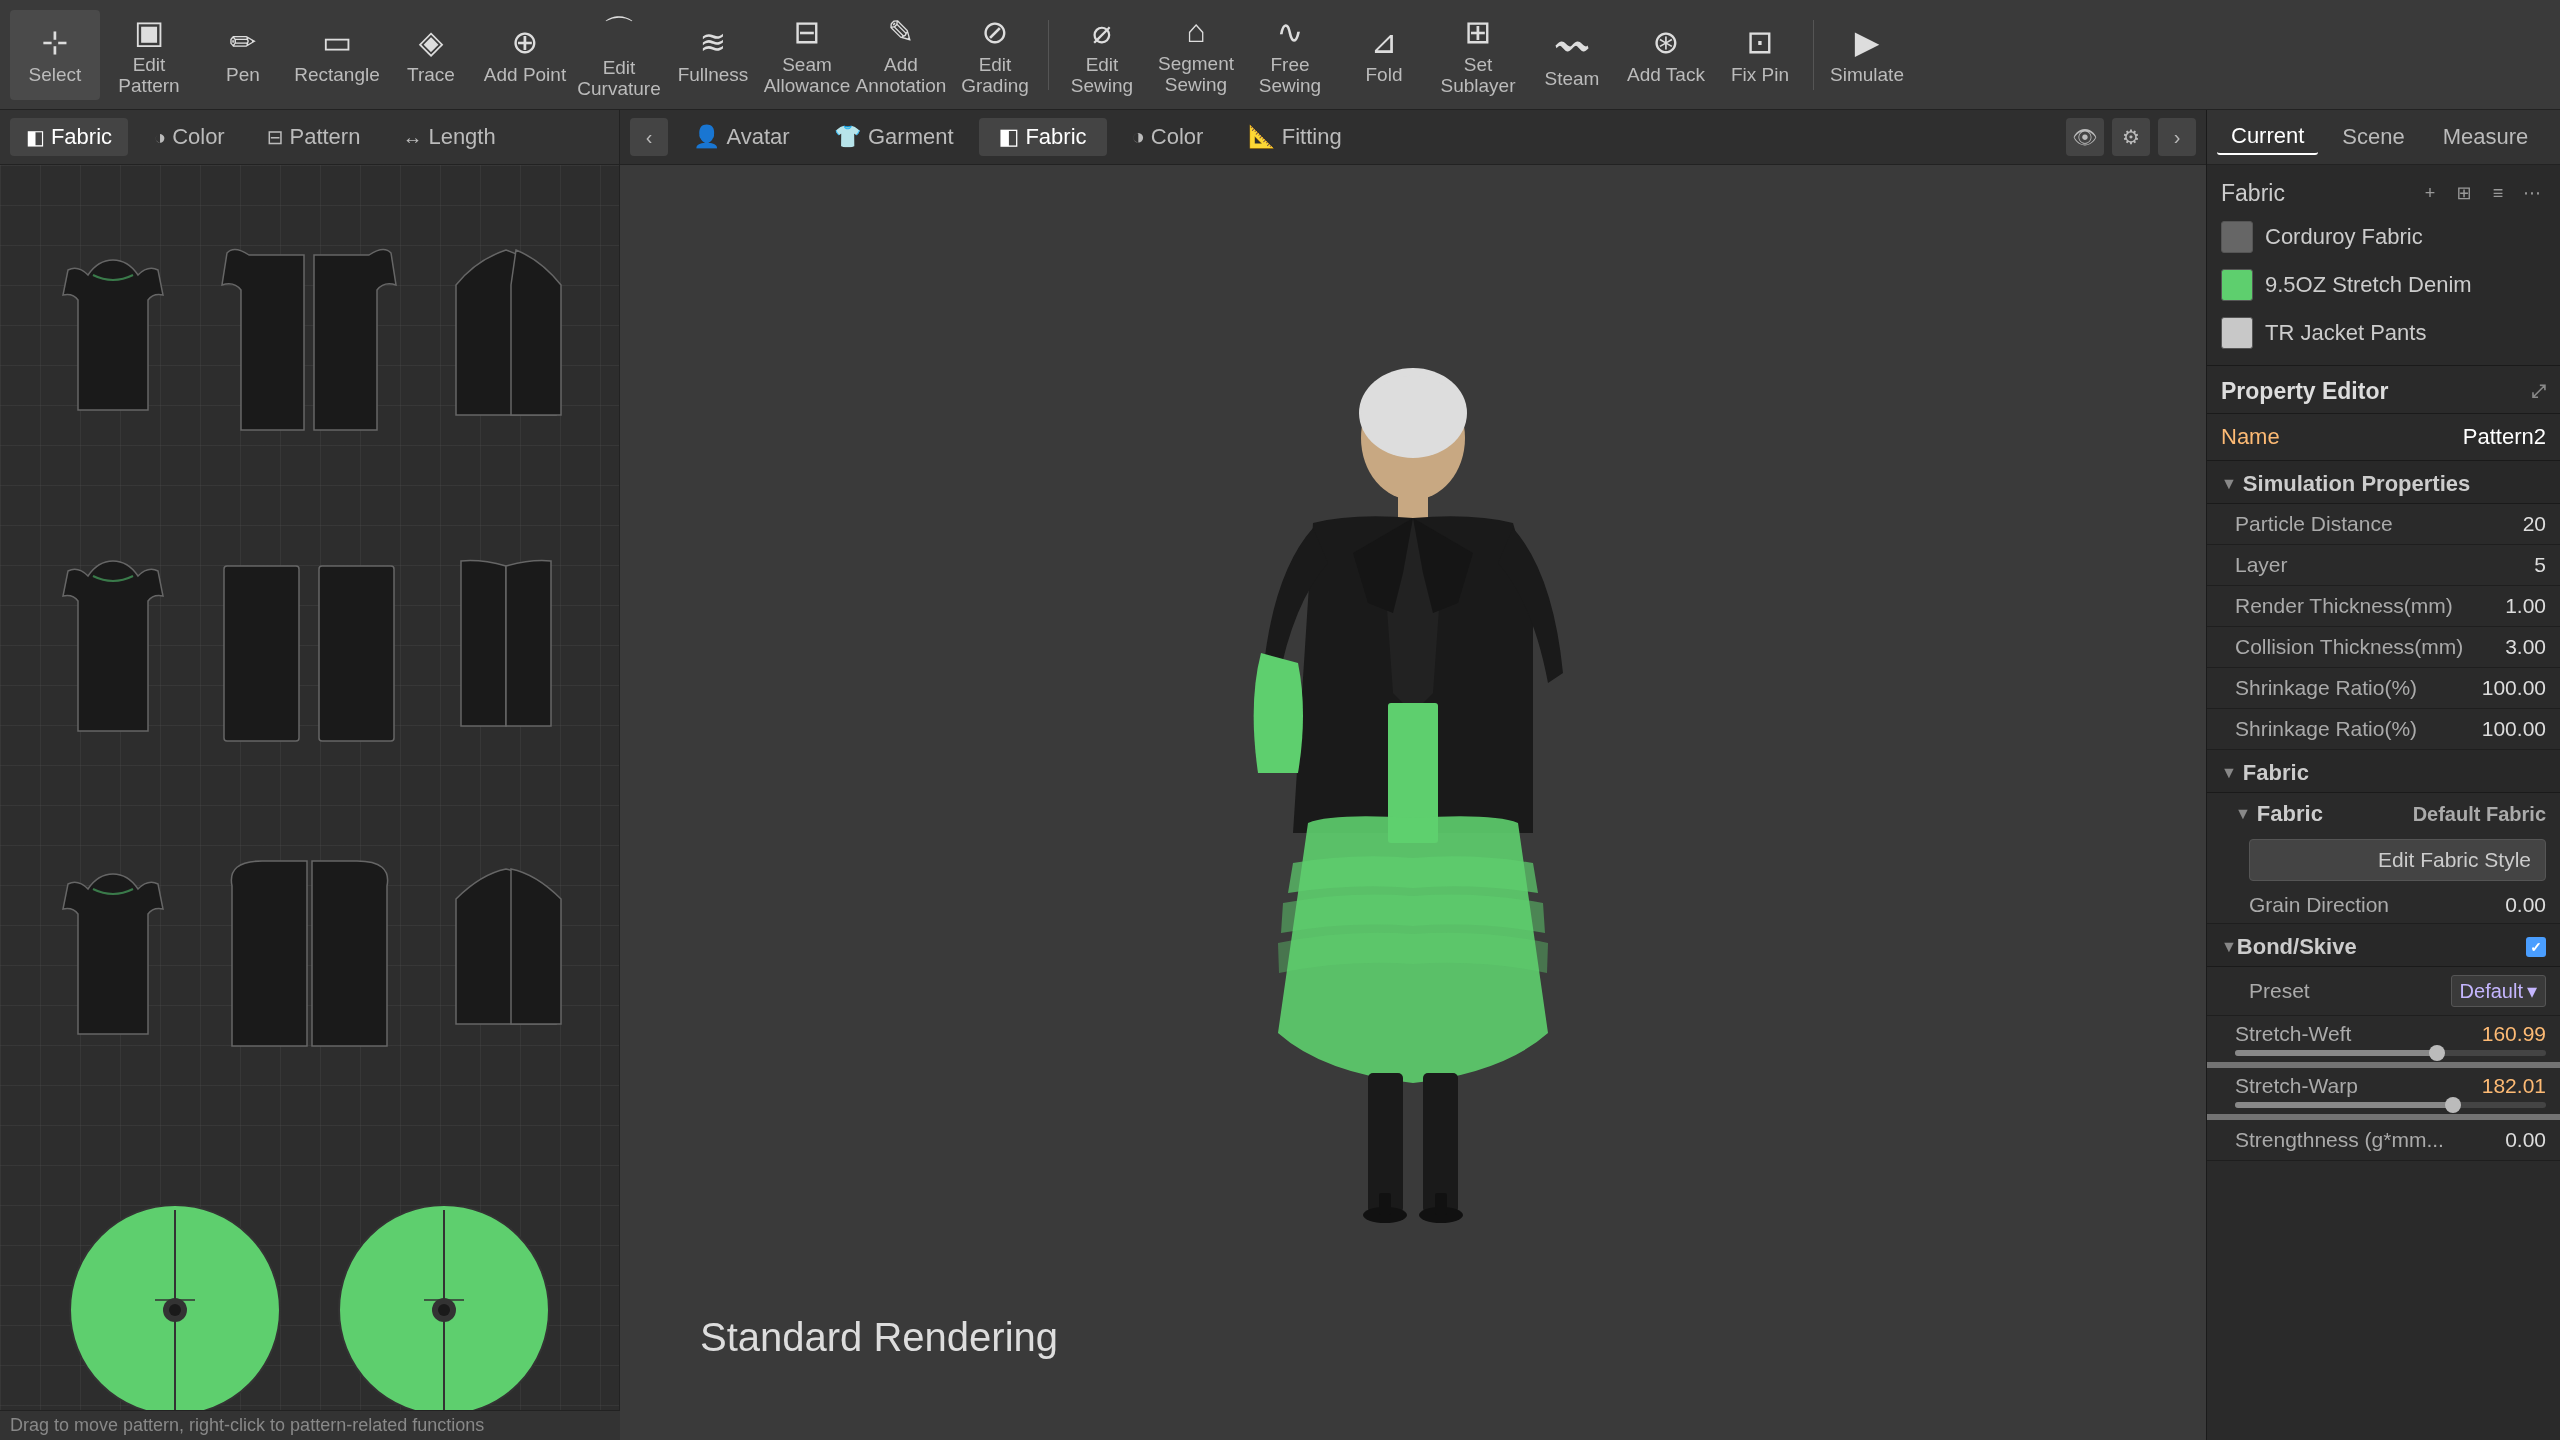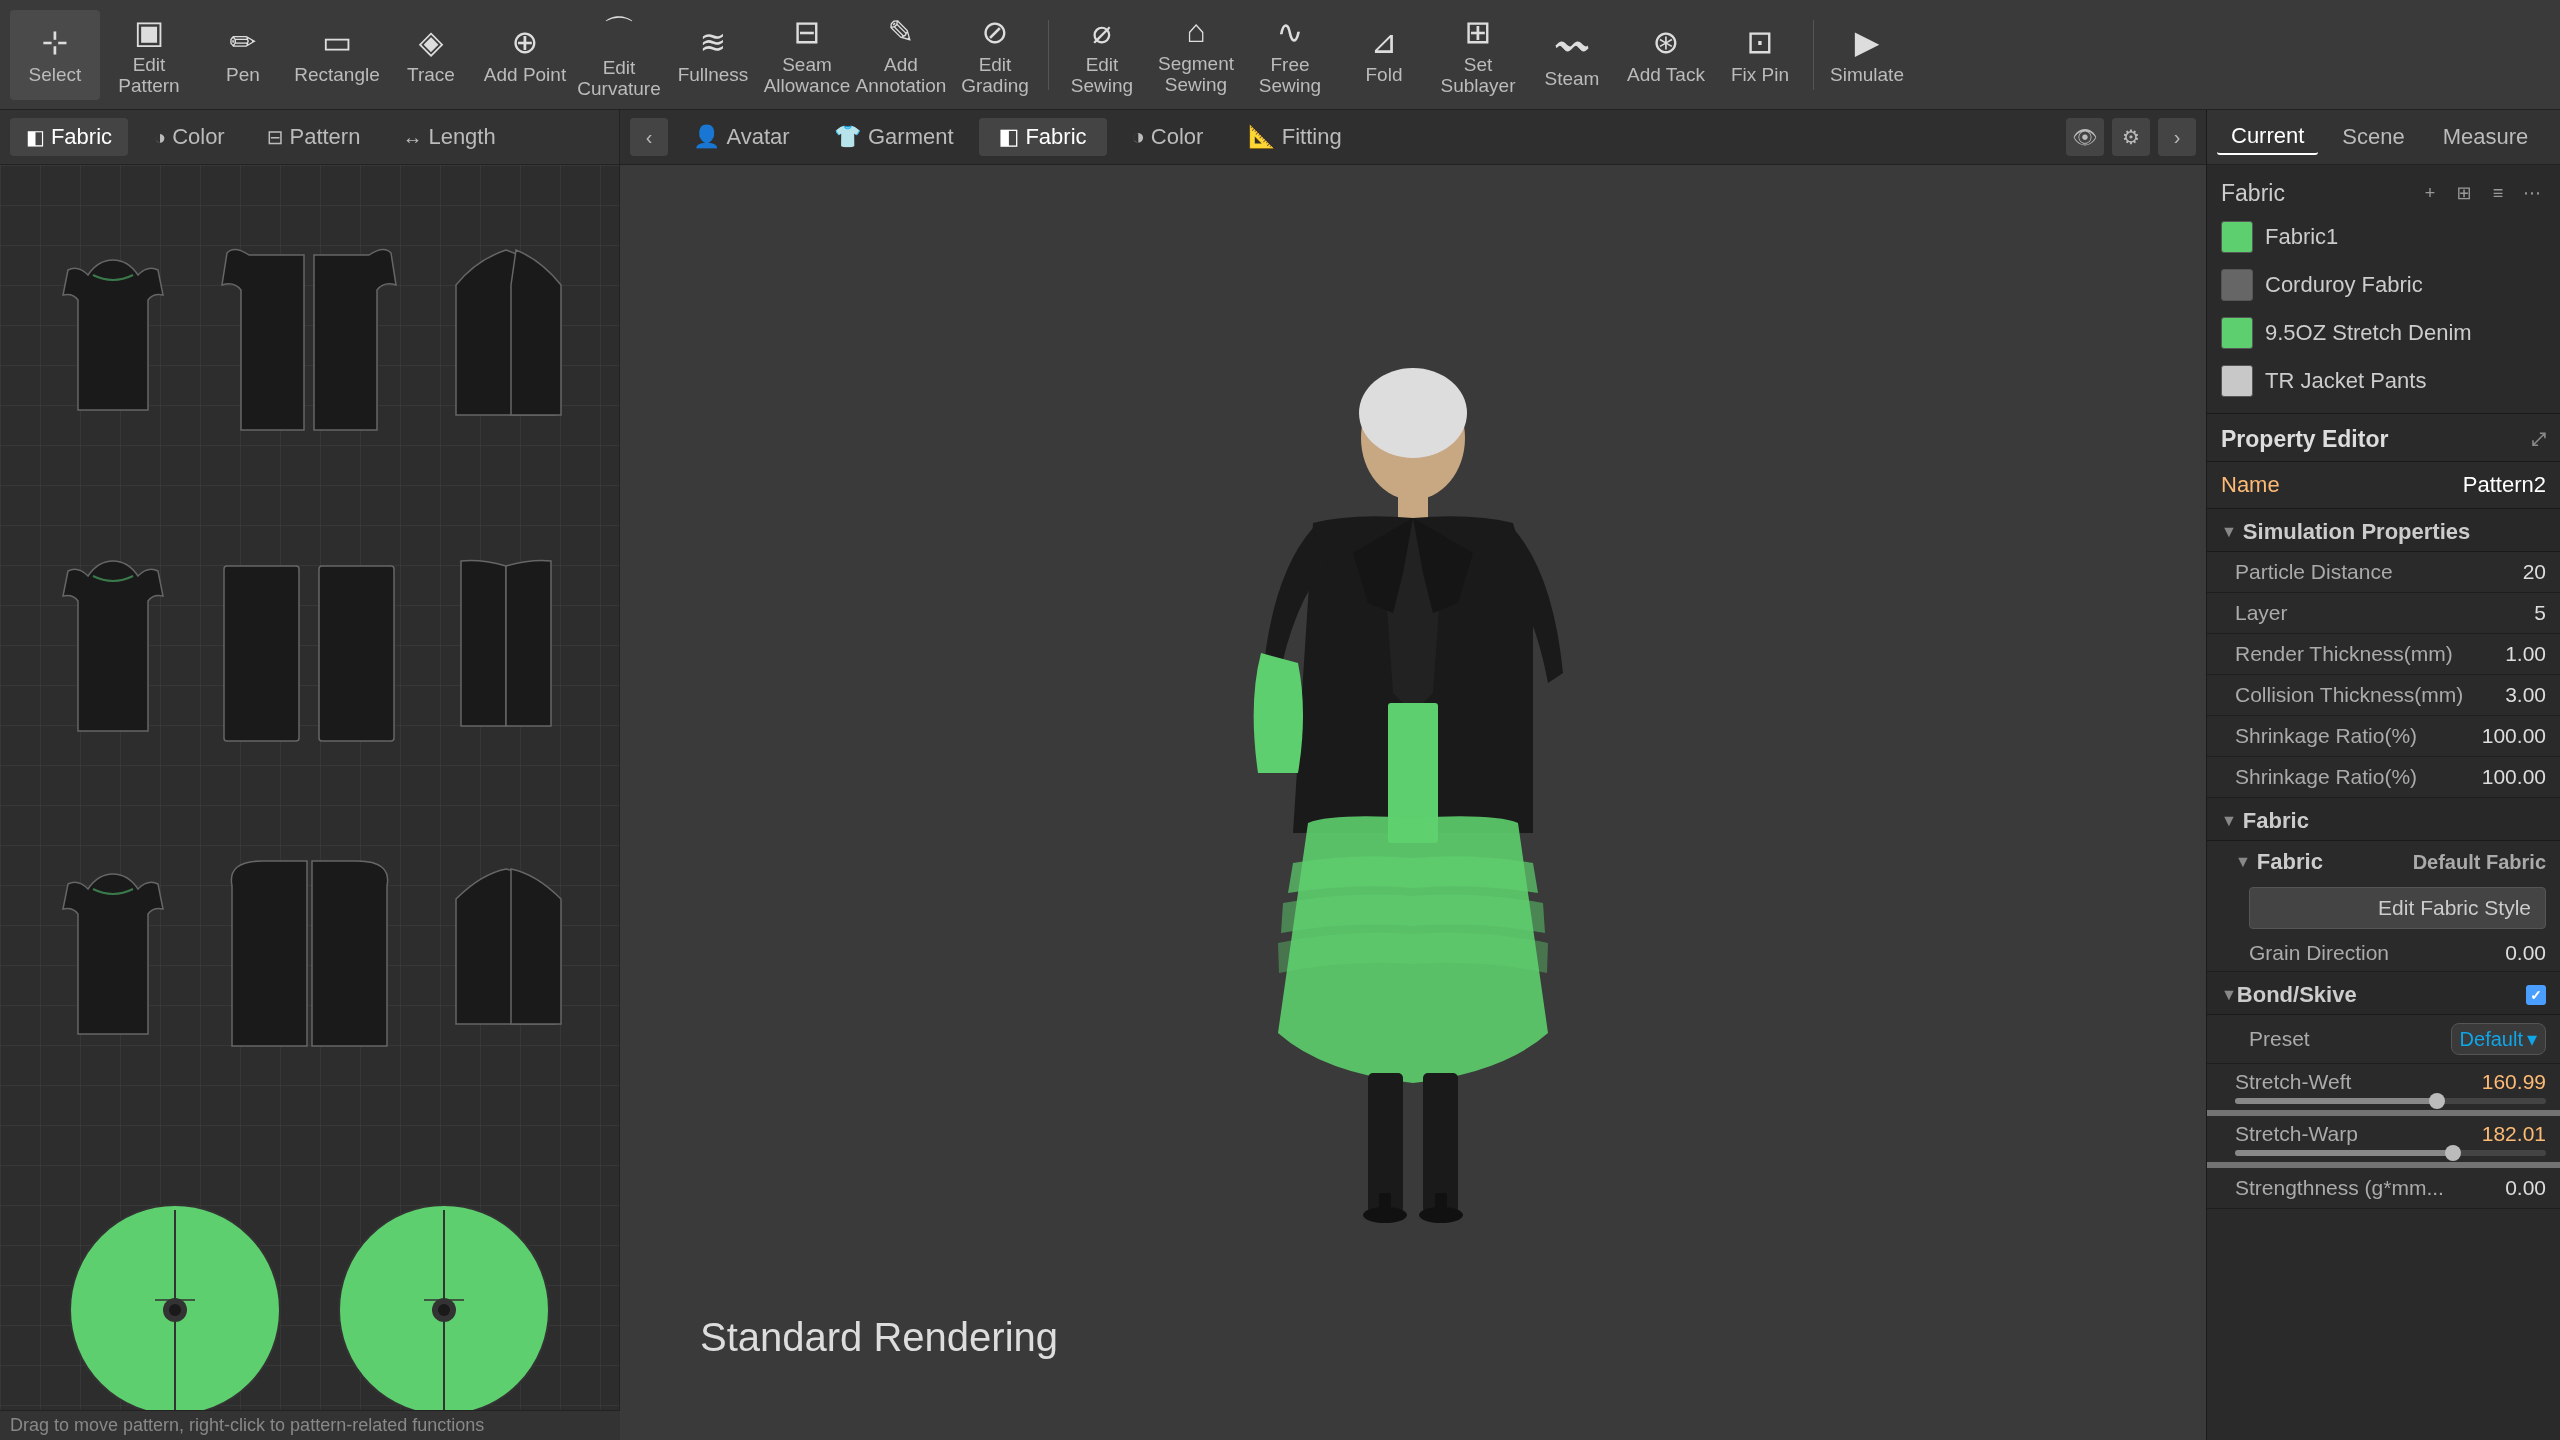--- a/index.html
+++ b/index.html
@@ -474,24 +474,24 @@
       display: flex;
       align-items: center;
       justify-content: space-between;
       padding: 8px 14px 8px 42px;
       border-bottom: 1px solid #1e1e1e;
     }
     .preset-label { color: #aaa; font-size: 21px; }
     .preset-select {
       background: #3a3a3a;
       border: 1px solid #555;
-      color: #0ea5e9;
+      color: #c4b5fd;
       font-size: 20px;
       padding: 3px 8px;
-      border-radius: 8px;
+      border-radius: 3px;
       cursor: pointer;
       display: flex;
       align-items: center;
       gap: 4px;
     }
   </style>
 </head>
 <body>
 
 <div id="toolbar">
@@ -802,24 +802,20 @@
         <span>Fabric</span>
         <div class="fabric-panel-icons">
           <div class="panel-icon-btn">+</div>
           <div class="panel-icon-btn">⊞</div>
           <div class="panel-icon-btn">≡</div>
           <div class="panel-icon-btn">⋯</div>
         </div>
       </div>
 
       <div class="fabric-item">
-        <div class="fabric-swatch" style="background:#5ecf6e;"></div>
-        <span>Fabric1</span>
-      </div>
-      <div class="fabric-item">
         <div class="fabric-swatch" style="background:#666;"></div>
         <span>Corduroy Fabric</span>
       </div>
       <div class="fabric-item">
         <div class="fabric-swatch" style="background:#5ecf6e;"></div>
         <span>9.5OZ Stretch Denim</span>
       </div>
       <div class="fabric-item">
         <div class="fabric-swatch" style="background:#c8c8c8;"></div>
         <span>TR Jacket Pants</span>

